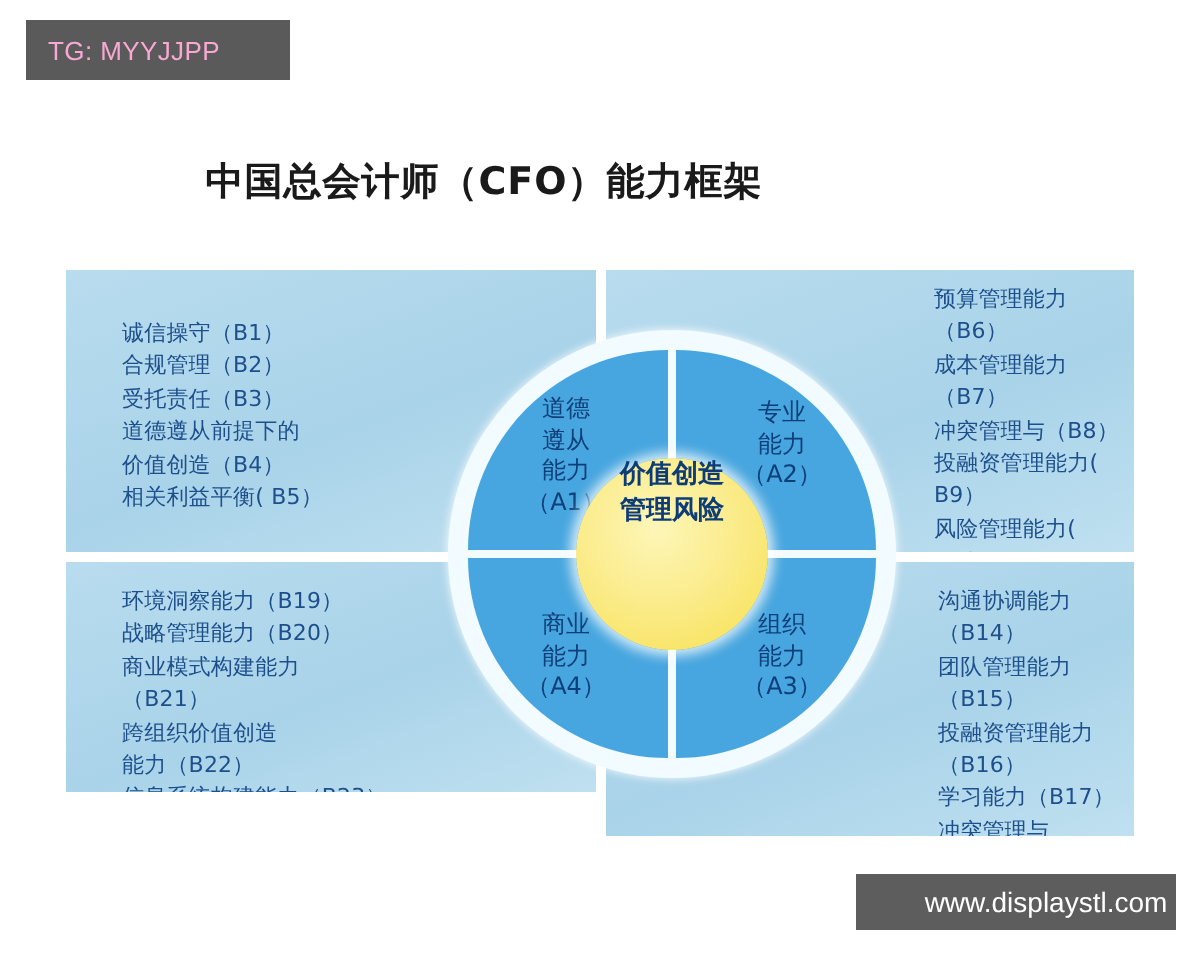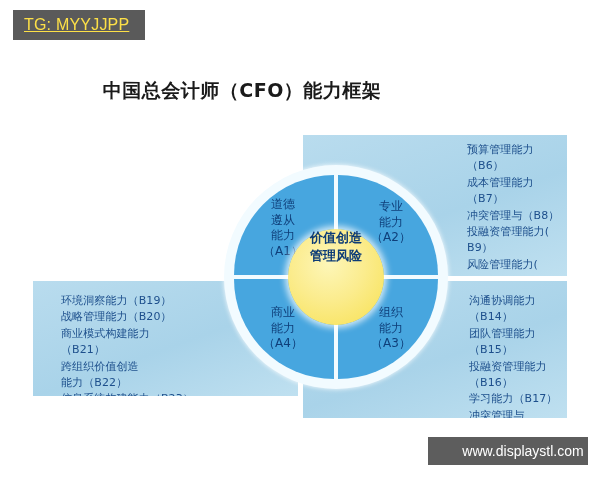--- a/index.html
+++ b/index.html
@@ -16,29 +16,28 @@
   }
 
   
   #tg-badge {
     position: absolute;
     left: 13px;
     top: 10px;
     width: 132px;
     height: 30px;
     background: #5a5a5a;
-    color: #fde047;
+    color: #f9a8d4;
     font-family: "Liberation Sans", sans-serif;
-    font-size: 16px;
+    font-size: 13px;
     letter-spacing: 0.2px;
     display: flex;
     align-items: center;
     padding-left: 11px;
     box-sizing: border-box;
-    text-decoration: underline;
   }
 
   
   #site-badge {
     position: absolute;
     left: 428px;
     top: 437px;
     width: 160px;
     height: 28px;
     background: #5d5d5d;
@@ -167,20 +166,28 @@
 </style>
 </head>
 <body>
 
 <div id="tg-badge">TG: MYYJJPP</div>
 
 <div id="figure-title">中国总会计师（CFO）能力框架</div>
 
 <div id="framework-board">
 
+  <div class="quad-panel" id="panel-tl">
+    <div class="panel-text" id="text-tl">诚信操守（B1）
+合规管理（B2）
+受托责任（B3）
+道德遵从前提下的
+价值创造（B4）
+相关利益平衡( B5）</div>
+  </div>
 
   <div class="quad-panel" id="panel-tr">
     <div class="panel-text" id="text-tr">预算管理能力（B6）
 成本管理能力（B7）
 冲突管理与（B8）
 投融资管理能力( B9）
 风险管理能力( B10）
 数据治理能力（B11）
 信息披露能力（B12）
 纳税筹划能力（B13）</div>

